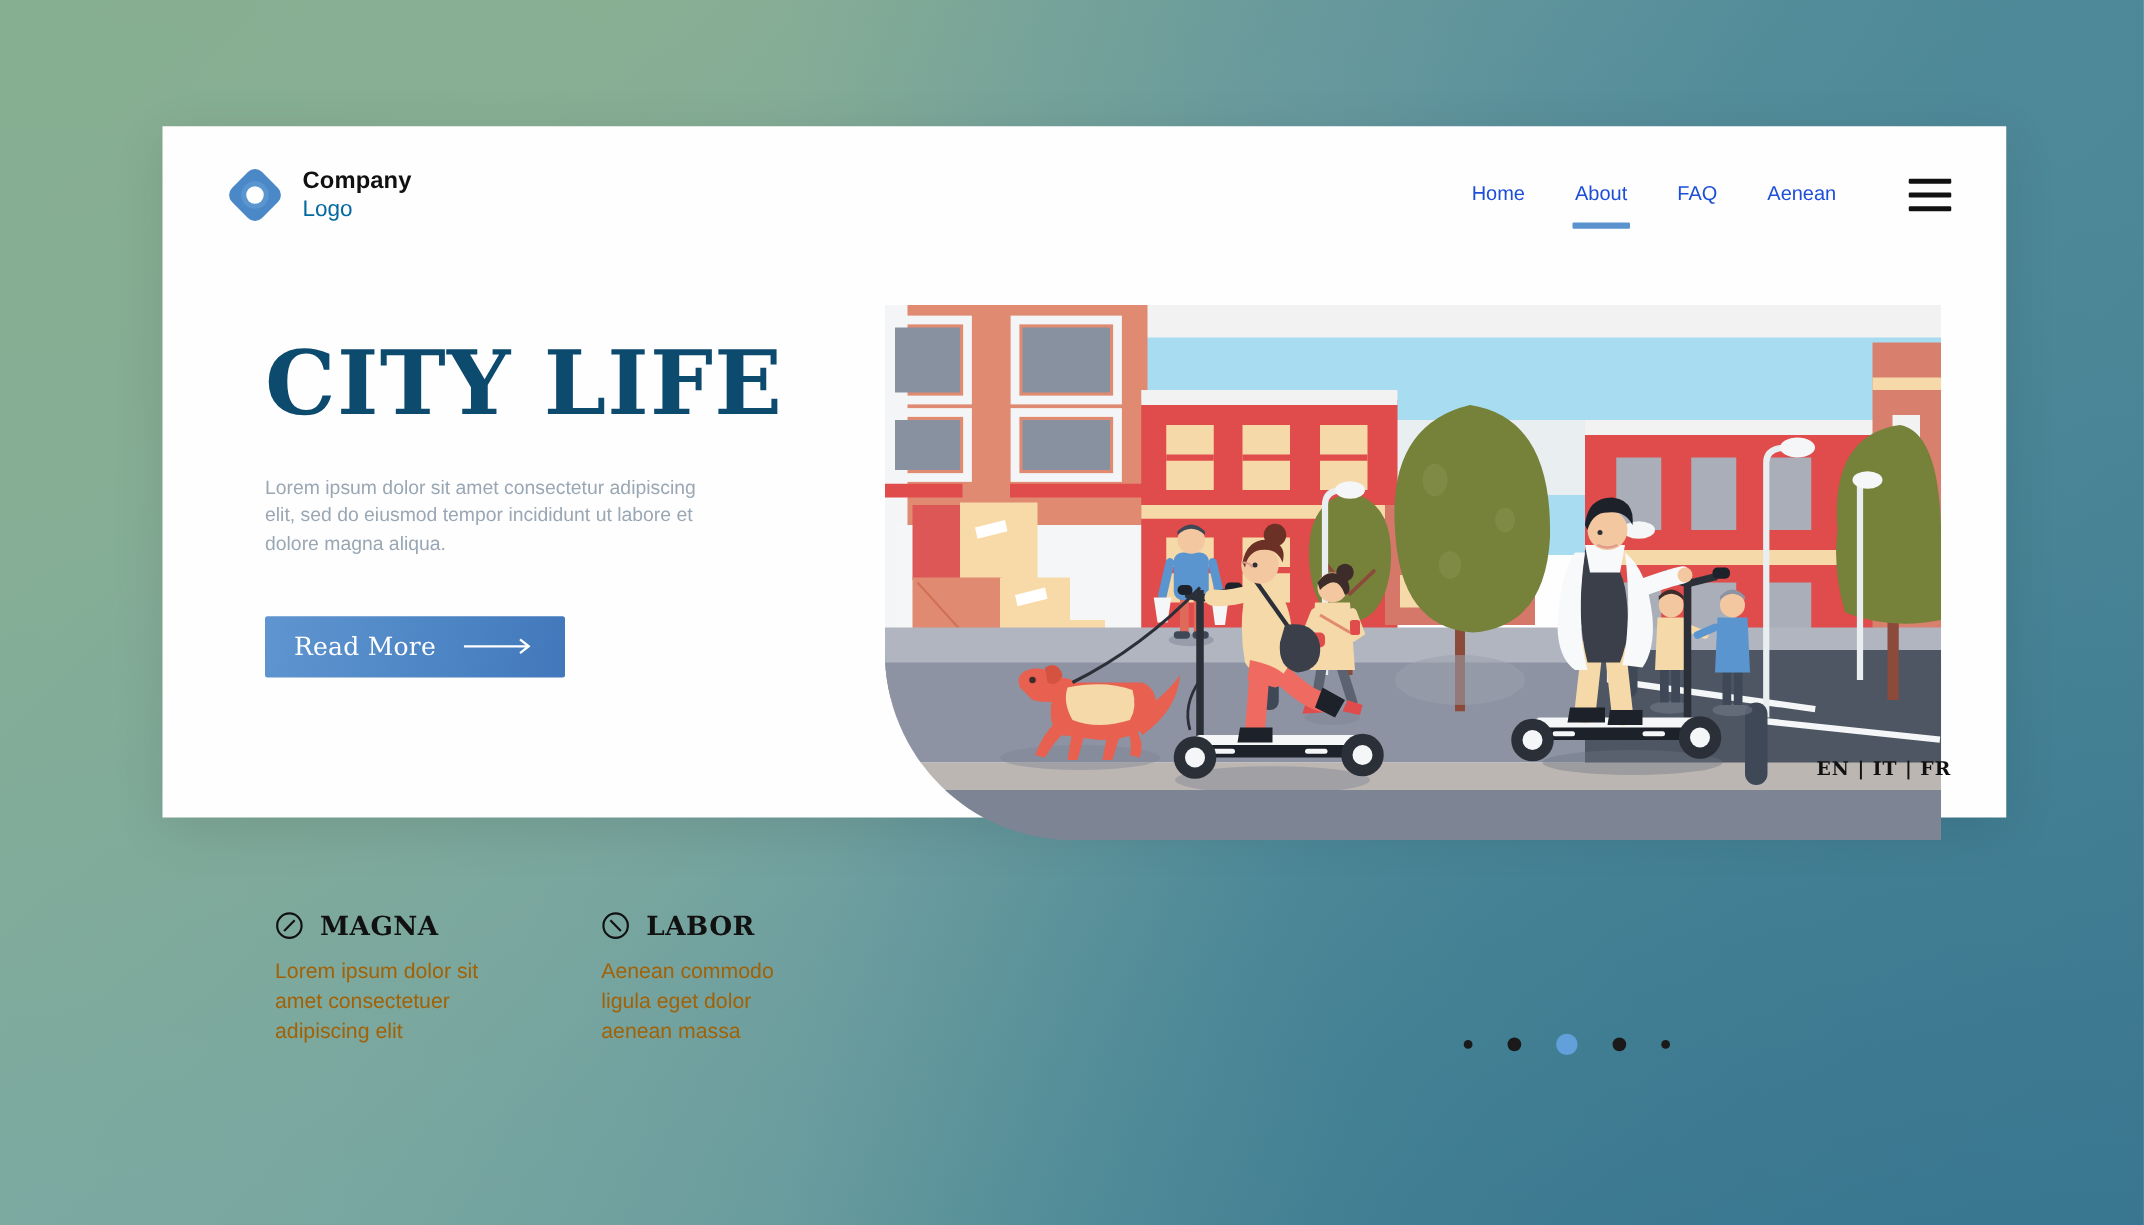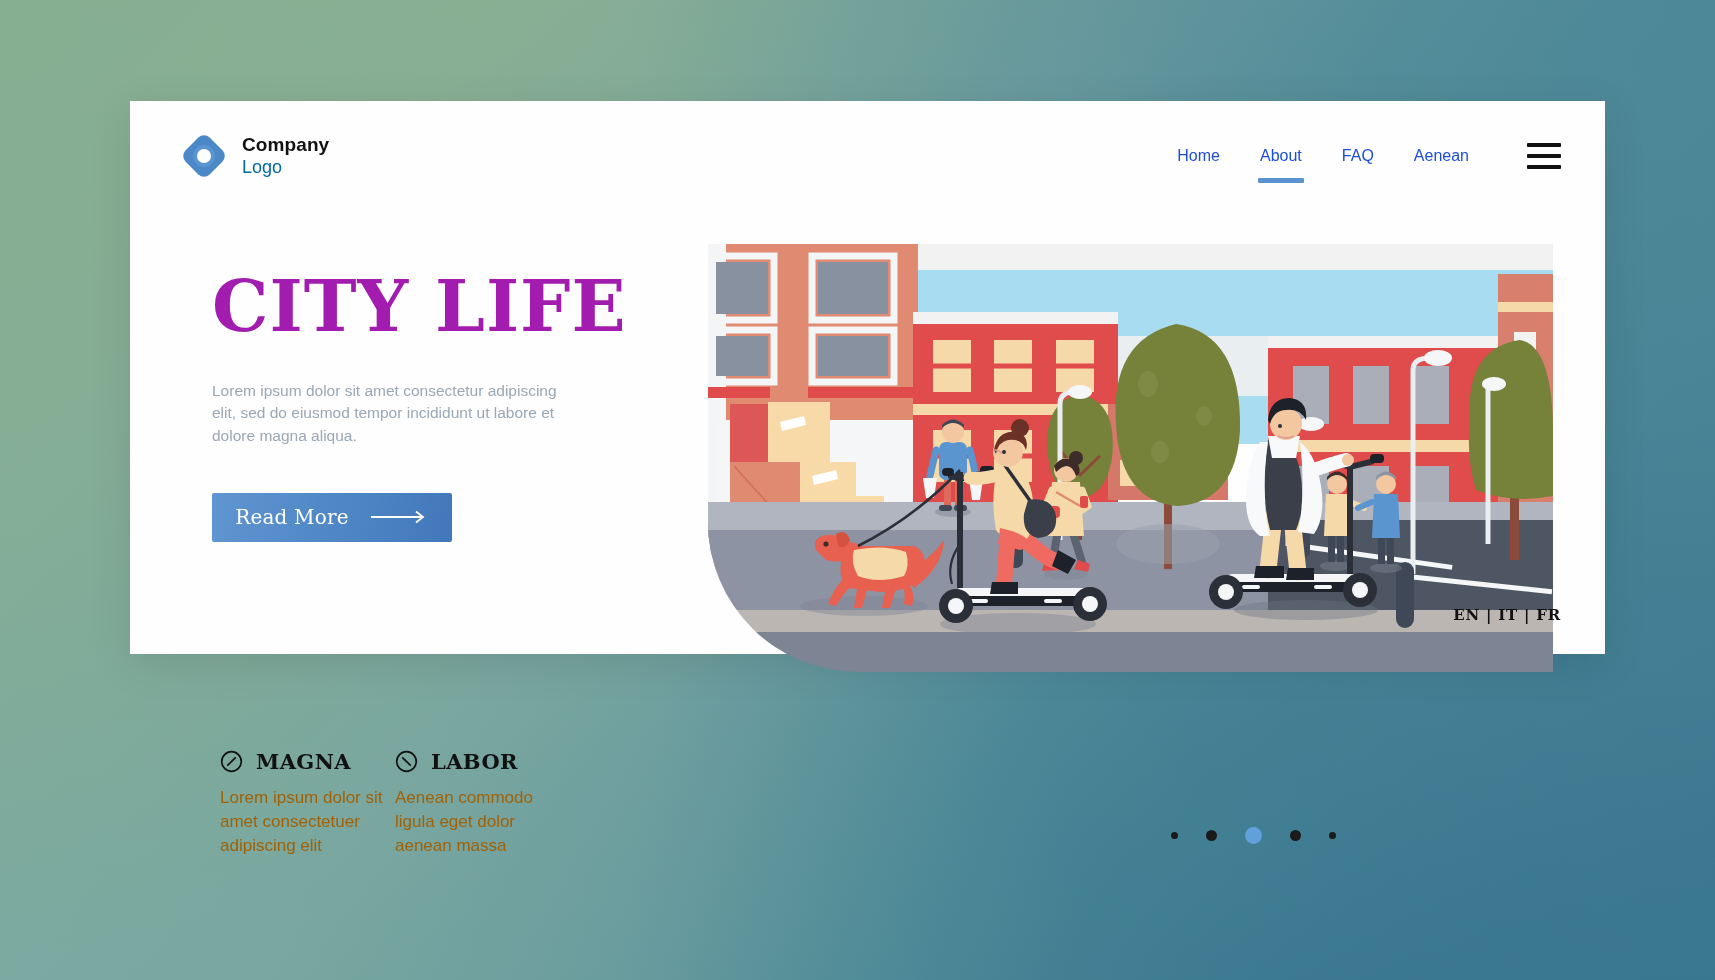--- a/index.html
+++ b/index.html
@@ -72,21 +72,21 @@
   }
   .burger span { display:block; height:4px; background:#111; border-radius:1px; }
 
   
   .left { position:absolute; left:82px; top:170px; width:560px; }
   .headline {
     font-family:"DejaVu Serif", serif;
     font-weight:bold;
     font-size:71px;
     letter-spacing:1px;
-    color:#a21caf;
+    color:#0c4a6e;
     line-height:1;
   }
   .subcopy {
     margin-top:38px;
     font-size:15.5px;
     line-height:1.44;
     color:#9aa7b4;
     max-width:345px;
   }
   .cta {
@@ -97,22 +97,22 @@
     display:flex; align-items:center; justify-content:center; gap:22px;
     cursor:pointer;
   }
   .cta-label {
     font-family:"DejaVu Serif", serif;
     font-size:20px; color:#ffffff; letter-spacing:0.2px;
   }
   .cta-arrow { display:block; }
 
   .features {
-    position:absolute; left:90px; top:648px;
-    display:flex; 
+    position:absolute; left:90px; top:627px;
+    display:flex; gap:86px;
   }
   .feat { width:175px; }
   .feat-head { display:flex; align-items:center; gap:13px; }
   .feat-icon { width:23px; height:23px; flex:0 0 auto; }
   .feat-title {
     font-family:"DejaVu Serif", serif;
     font-weight:bold; font-size:21px; color:#111; letter-spacing:0.4px;
   }
   .feat-body {
     margin-top:12px; 

